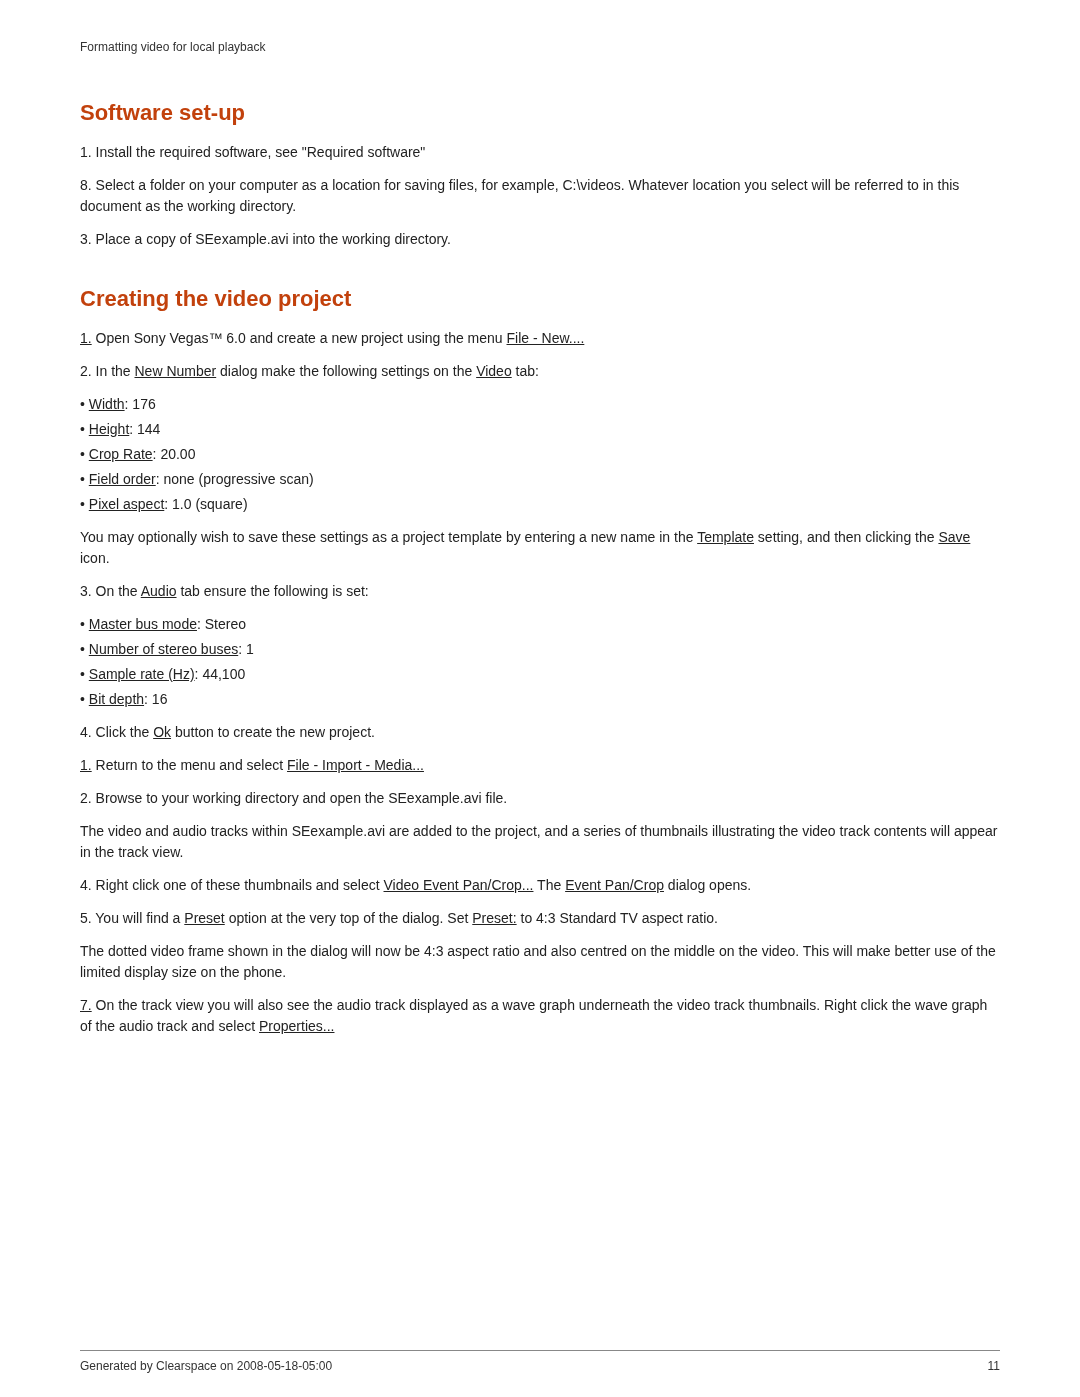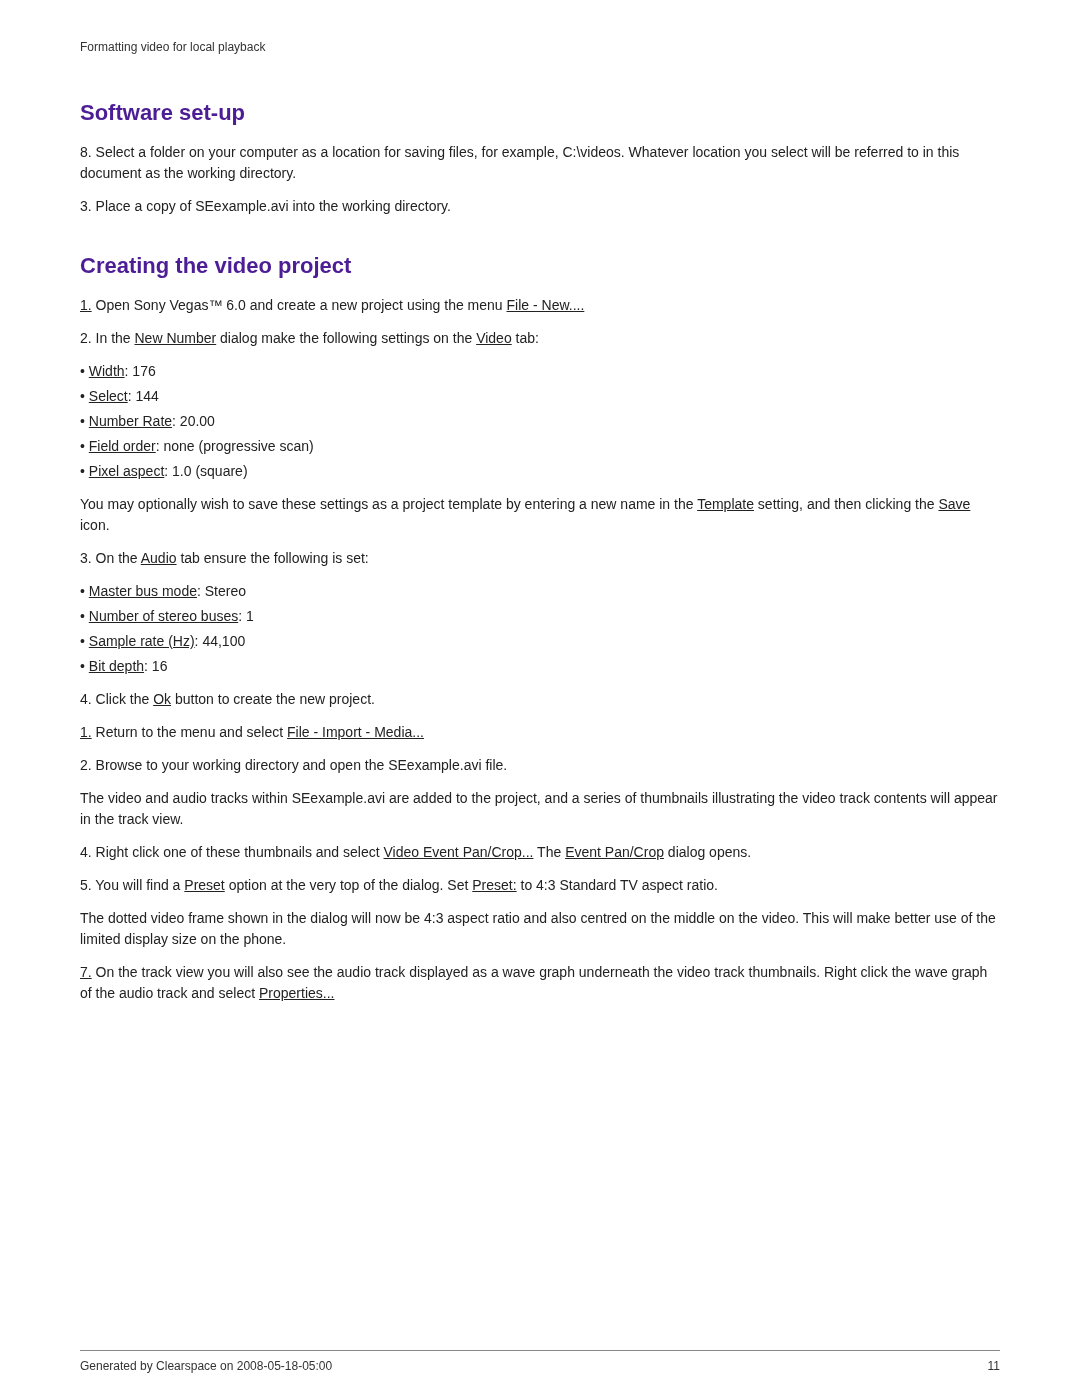--- a/index.html
+++ b/index.html
@@ -28,21 +28,21 @@
 
     .header-text {
       font-size: 12px;
       color: #333;
       margin-bottom: 46px;
     }
 
     h2 {
       font-size: 22px;
       font-weight: bold;
-      color: #4c1d95;
+      color: #c2410c;
       margin-bottom: 16px;
       margin-top: 36px;
     }
 
     p {
       margin-bottom: 12px;
       line-height: 1.5;
     }
 
     .underline {
@@ -87,20 +87,23 @@
 </head>
 <body>
 
 <div class="page-container">
 
   <div class="header-text">Formatting video for local playback</div>
 
   <h2>Software set-up</h2>
 
   <p class="numbered-item">
+    <span>1. Install the required software, see "Required software"</span>
+  </p>
+  <p class="numbered-item">
     <span>8. Select a folder on your computer as a location for saving files, for example, C:\videos. Whatever location you select will be referred to in this document as the working directory.</span>
   </p>
   <p class="numbered-item">
     <span>3. Place a copy of SEexample.avi into the working directory.</span>
   </p>
 
   <h2>Creating the video project</h2>
 
   <p class="numbered-item">
     <span class="underline">1.</span>
@@ -114,24 +117,24 @@
     <span>dialog make the following settings on the</span>
     <span class="underline">Video</span>
     <span>tab:</span>
   </p>
 
   <ul class="bullet-list">
     <li>
       <span class="underline">Width</span><span>: 176</span>
     </li>
     <li>
-      <span class="underline">Select</span><span>: 144</span>
-    </li>
-    <li>
-      <span class="underline">Number Rate</span><span>: 20.00</span>
+      <span class="underline">Height</span><span>: 144</span>
+    </li>
+    <li>
+      <span class="underline">Crop Rate</span><span>: 20.00</span>
     </li>
     <li>
       <span class="underline">Field order</span><span>: none (progressive scan)</span>
     </li>
     <li>
       <span class="underline">Pixel aspect</span><span>: 1.0 (square)</span>
     </li>
   </ul>
 
   <p>

